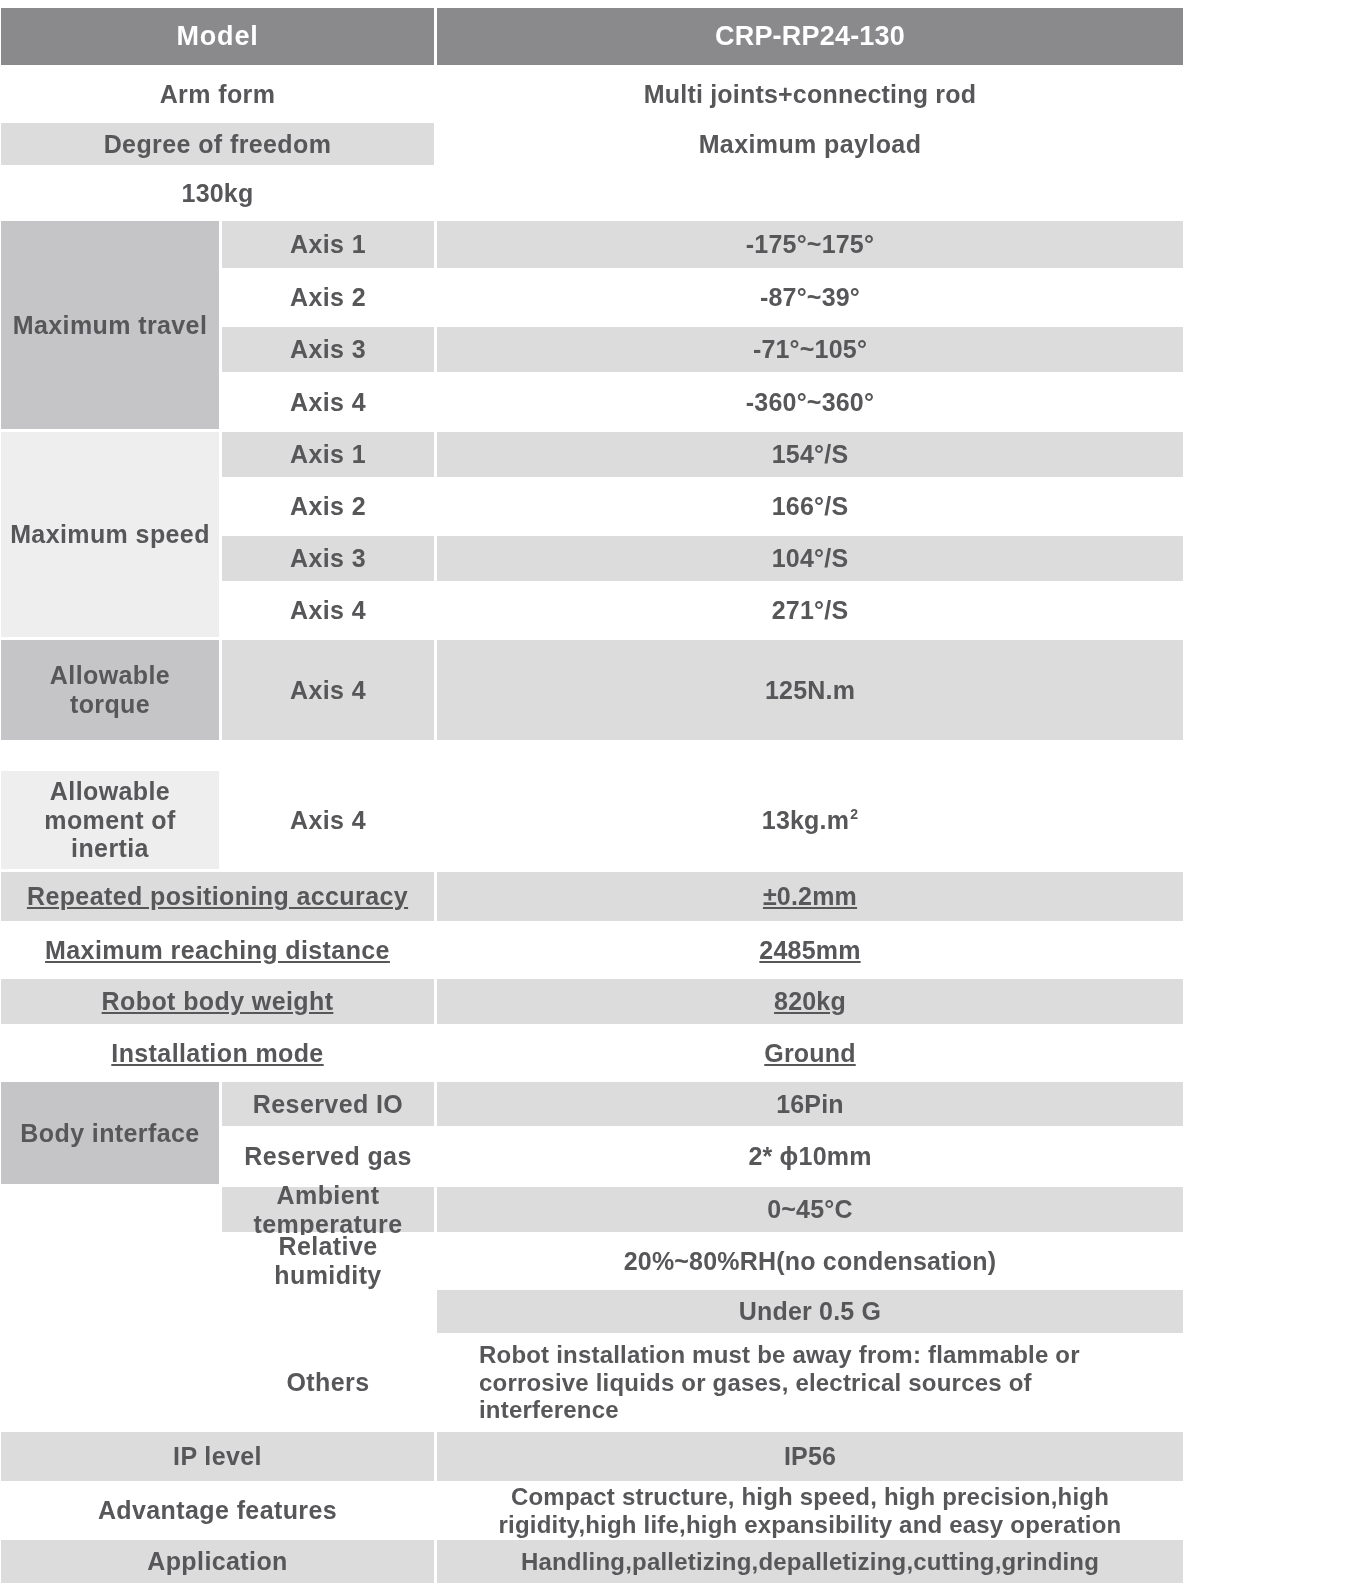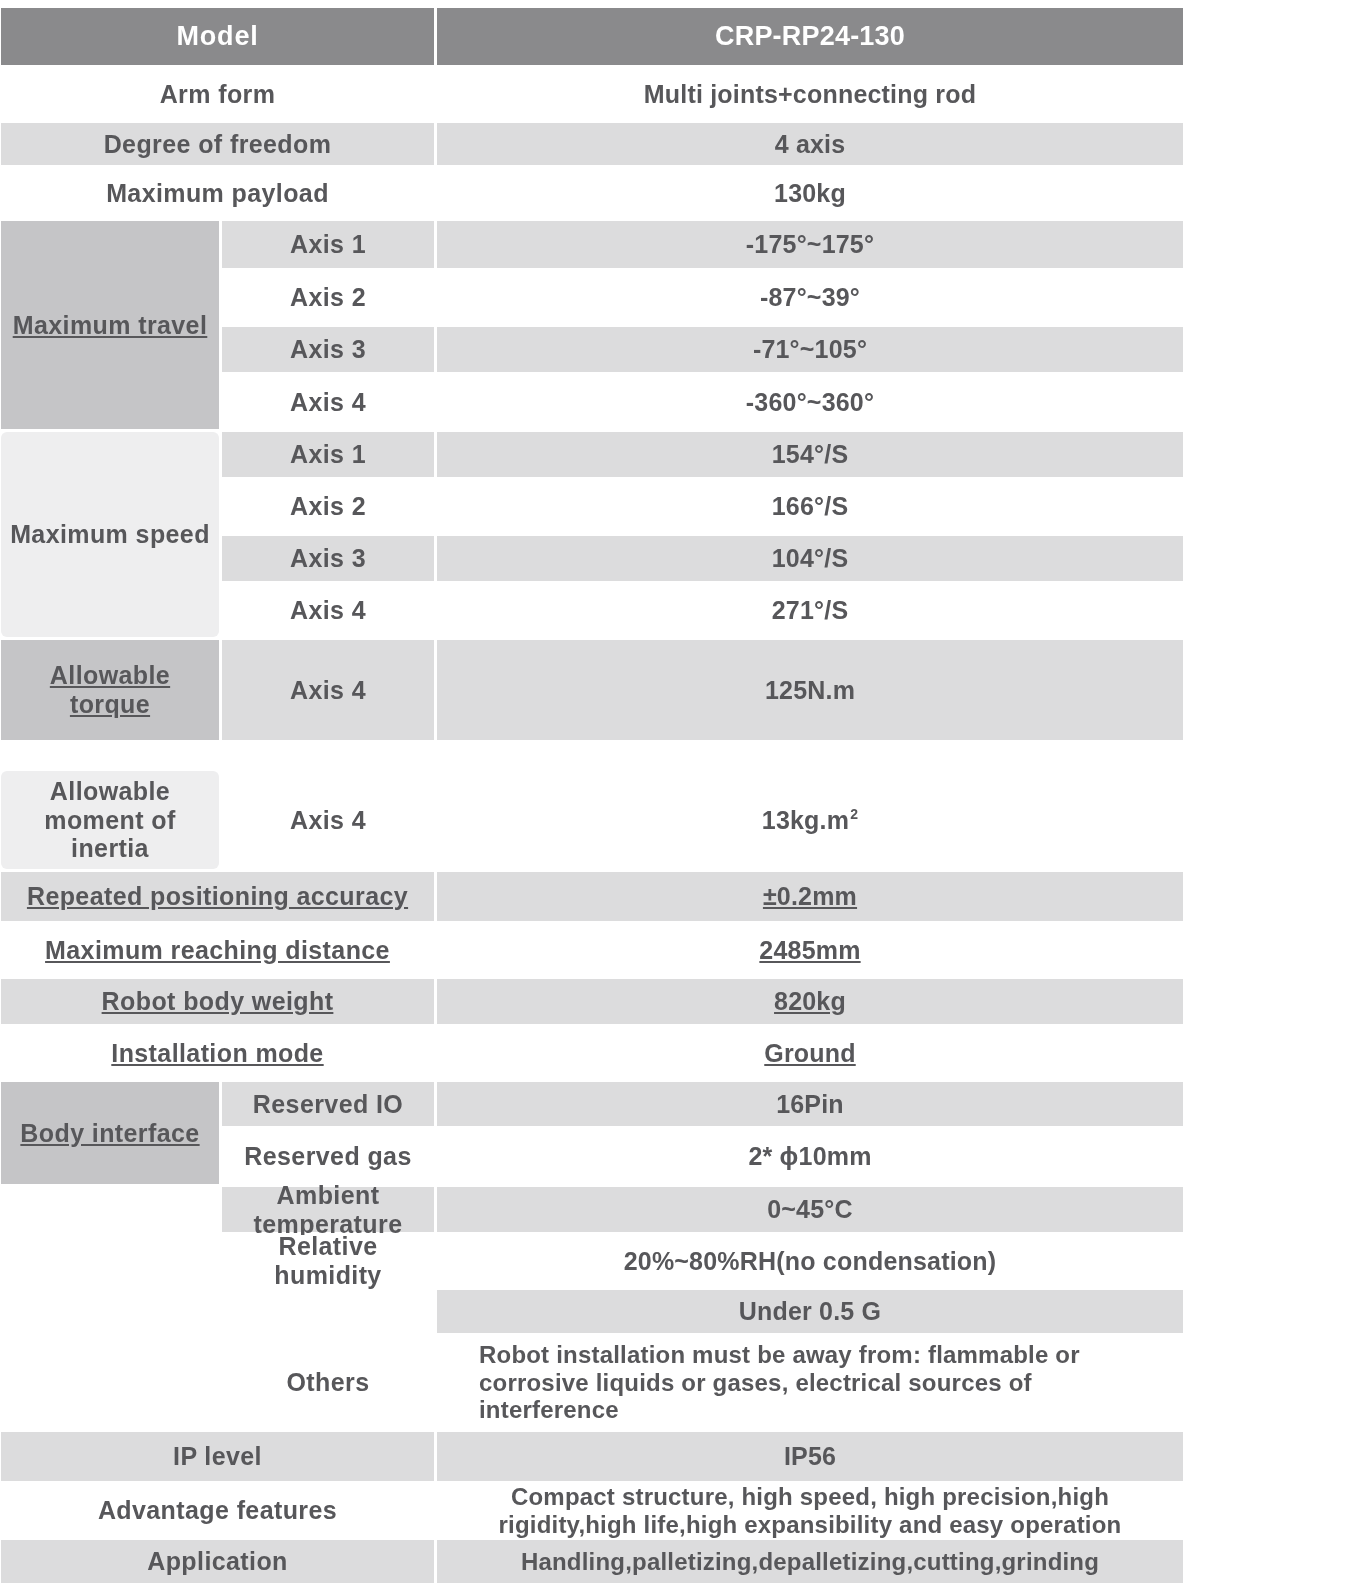--- a/index.html
+++ b/index.html
@@ -30,22 +30,22 @@
     display:flex;align-items:center;justify-content:center;
     text-align:center;
     font-size:25px;font-weight:700;line-height:1.15;
     letter-spacing:0.4px;
     padding:2px 8px;box-sizing:border-box;
   }
   .cell.value{letter-spacing:0.2px;}
   .hdr{background:#8a8a8c;color:#ffffff;font-size:27px;letter-spacing:0.8px;}
   .gray{background:#dcdcdd;}
   .white{background:#ffffff;}
-  .gdark{background:#c5c5c7;text-decoration:underline;}
-  .glight{background:#eeeeef;border-radius:6px;}
+  .gdark{background:#c5c5c7;}
+  .glight{background:#eeeeef;}
   .groupcell{grid-column:1;}
   .span2{grid-row:1 / span 2;}
   .span4{grid-row:1 / span 4;}
   .col2{grid-column:2;}
   .col3{grid-column:3;}
   .others-val{justify-content:flex-start;text-align:left;padding:6px 40px 6px 42px;font-size:24px;letter-spacing:0.3px;}
   .longtext{font-size:24px;padding:4px 14px;letter-spacing:0.2px;}
   sup{font-size:14px;line-height:0;margin-left:1px;transform:translateY(-6px);}
 </style>
 </head>
@@ -56,21 +56,20 @@
 
     <div class="block simple b-header">
       <div class="cell hdr">Model</div>
       <div class="cell hdr value">CRP-RP24-130</div>
     </div>
 
     <div class="block simple b-top">
       <div class="cell white">Arm form</div>
       <div class="cell white value">Multi joints+connecting rod</div>
       <div class="cell gray">Degree of freedom</div>
-      <div class="cell gray value">4 axis</div>
       <div class="cell white">Maximum payload</div>
       <div class="cell white value">130kg</div>
     </div>
 
     <div class="block b-travel">
       <div class="cell gdark groupcell span4">Maximum travel</div>
       <div class="cell gray col2">Axis 1</div>
       <div class="cell gray col3 value">-175°~175°</div>
       <div class="cell white col2">Axis 2</div>
       <div class="cell white col3 value">-87°~39°</div>

